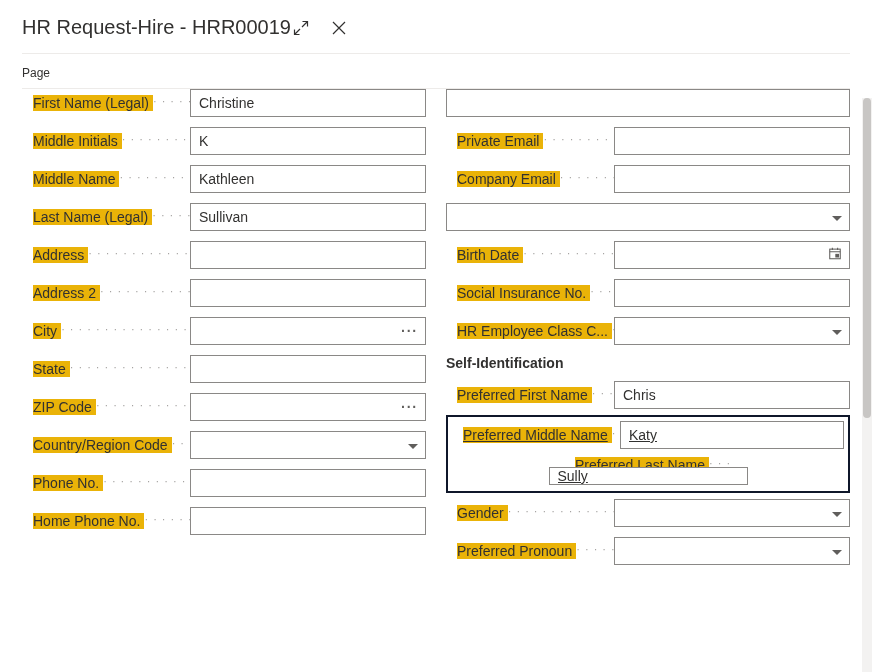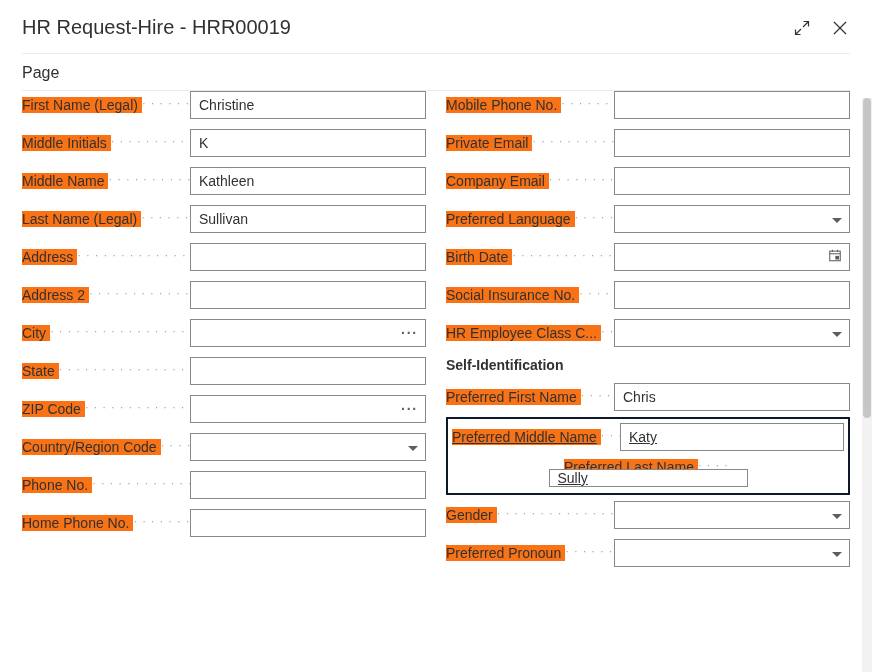--- a/index.html
+++ b/index.html
@@ -12,21 +12,21 @@
       font-size: 14px;
       color: #323130;
       background: #fff;
       width: 872px;
       height: 672px;
       overflow: hidden;
       position: relative;
     }
     .header {
       display: flex;
-      justify-content: space-between;
+      justify-content: flex-start;
       align-items: center;
       padding: 16px 22px 14px 22px;
     }
     .title {
       font-size: 20px;
       font-weight: 400;
       color: #323130;
     }
     .header-icons {
       display: flex;
@@ -43,21 +43,21 @@
       color: #323130;
     }
     .divider {
       border-bottom: 1px solid #edebe9;
       margin: 0 22px;
     }
     .tab-bar {
       padding: 10px 22px 8px 22px;
     }
     .tab {
-      font-size: 16px;
+      font-size: 12px;
       color: #323130;
       cursor: pointer;
     }
     .content-scroll {
       overflow-y: auto;
       height: calc(672px - 100px);
       padding: 0 22px 20px 22px;
     }
     .section-header {
       display: flex;
@@ -99,24 +99,25 @@
       white-space: nowrap;
     }
     .field-label::after {
       content: " · · · · · · · · · · · · · · · · · · · · · · · · · · · · · ·";
       color: #a19f9d;
       letter-spacing: 1px;
       font-size: 11px;
       position: absolute;
     }
     .field-label span {
-      background: #f97316;
+      background: #eab308;
       padding-right: 4px;
       position: relative;
       z-index: 1;
+      margin-left: 11px;
     }
     .field-input {
       flex: 1;
       height: 28px;
       border: 1px solid #8a8886;
       padding: 0 8px;
       font-size: 14px;
       font-family: inherit;
       color: #323130;
       background: #fff;
@@ -282,33 +283,31 @@
         <input class="field-input" value="" style="">
       </div>
       <div class="field-row">
         <div class="field-label"><span>Home Phone No.</span></div>
         <input class="field-input" value="" style="">
       </div>
     </div>
 
     <div class="col">
       <div class="field-row">
-        <div class="field-label"><span>Mobile Phone No.</span></div>
         <input class="field-input" value="" style="">
       </div>
       <div class="field-row">
         <div class="field-label"><span>Private Email</span></div>
         <input class="field-input" value="" style="">
       </div>
       <div class="field-row">
         <div class="field-label"><span>Company Email</span></div>
         <input class="field-input" value="" style="">
       </div>
       <div class="field-row">
-        <div class="field-label"><span>Preferred Language</span></div>
         <div class="input-wrapper">
           <input class="field-input" value="" style="">
           <span class="input-icon"><span class="chevron-down"></span></span>
         </div>
       </div>
       <div class="field-row">
         <div class="field-label"><span>Birth Date</span></div>
         <div class="input-wrapper">
           <input class="field-input" value="" style="">
           <span class="input-icon calendar-icon">

